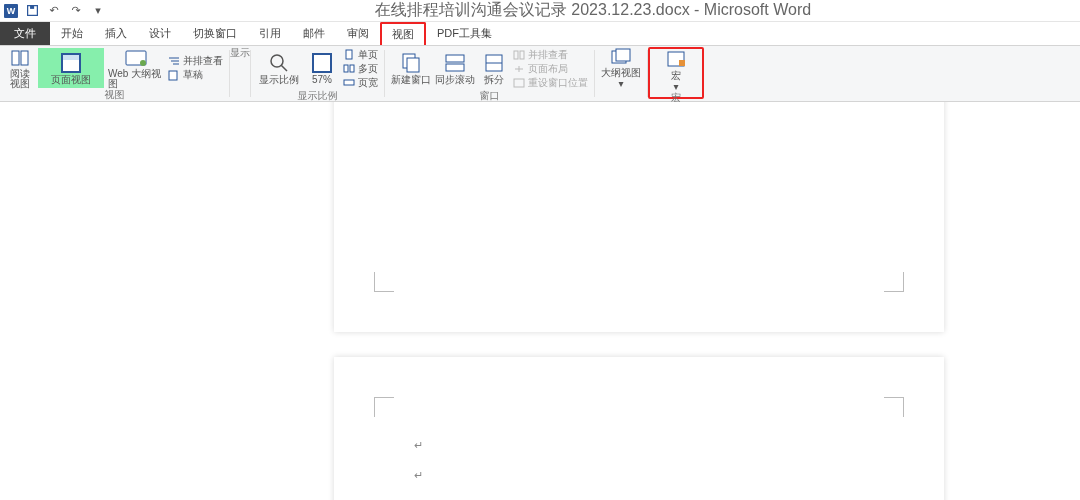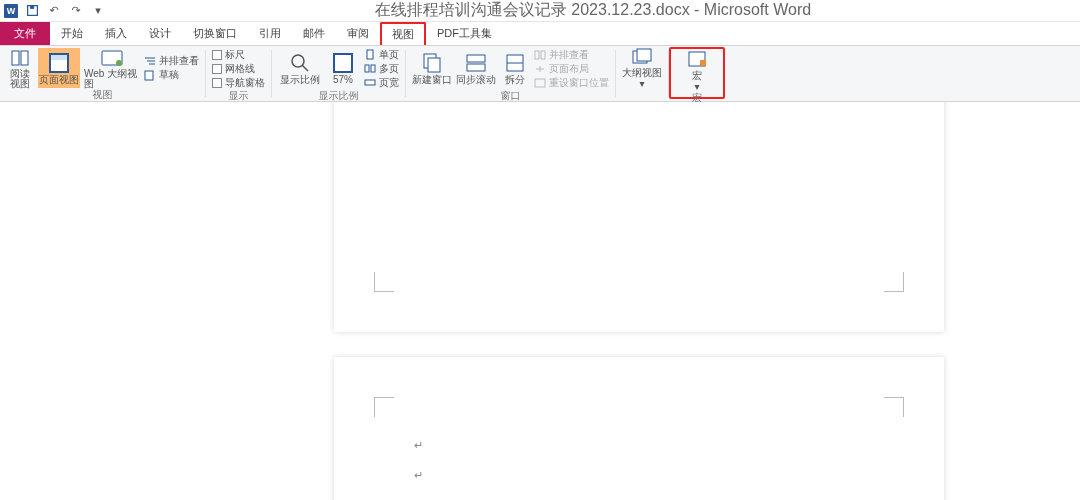--- a/index.html
+++ b/index.html
@@ -8,21 +8,21 @@
   
   .titlebar { height: 22px; background: #fff; display: flex; align-items: center; border-bottom: 1px solid #e5e5e5; }
   .qat { display: flex; align-items: center; gap: 6px; padding-left: 4px; }
   .app-icon { width: 14px; height: 14px; background: #2b579a; color: #fff; display:flex; align-items:center; justify-content:center; font-size:9px; font-weight:bold; border-radius:1px;}
   .qat-btn { width:16px; height:16px; display:flex; align-items:center; justify-content:center; color:#555; cursor:pointer;}
   .title-text { flex:1; text-align:center; color:#666; font-size:16px; }
 
   
   .tabs { height: 24px; background: #fff; display:flex; align-items:stretch; border-bottom:1px solid #d4d4d4;}
   .tab { padding: 0 11px; display:flex; align-items:center; font-size:11px; color:#444; cursor:pointer; position:relative;}
-  .tab.file { background:#be185d; color:#fff; padding:0 14px;}
+  .tab.file { background:#404040; color:#fff; padding:0 14px;}
   .tab.active-hl { border:2px solid #e22; border-bottom:none; border-radius:2px 2px 0 0; padding:0 10px;}
 
   
   .ribbon { height: 56px; background:#f5f6f7; border-bottom:1px solid #d4d4d4; display:flex; align-items:stretch;}
   .group { display:flex; flex-direction:column; align-items:center; }
   .group-content { flex:1; display:flex; align-items:center; padding:2px 6px 0 6px; gap:4px;}
   .group-label { height:14px; font-size:10px; color:#777; text-align:center; }
   .sep { width:1px; background:#e0e0e0; margin:4px 0;}
   .big-btn { display:flex; flex-direction:column; align-items:center; justify-content:center; width:40px; height:40px; cursor:pointer; gap:1px;}
   .big-btn .ic { width:22px; height:22px; display:flex; align-items:center; justify-content:center;}
@@ -86,21 +86,21 @@
       <div class="big-btn" style="width:28px">
         <div class="ic">
             <svg width="20" height="20">
               <rect x="2" y="3" width="7" height="14" fill="#fff" stroke="#2b579a"></rect>
               <rect x="11" y="3" width="7" height="14" fill="#fff" stroke="#2b579a"></rect>
             </svg>
           </div>
         <span class="lbl" style="white-space:pre">阅读
 视图</span>
       </div>
-      <div class="big-btn" style="background:#fdba74;width:42px">
+      <div class="big-btn" style="background:#86efac;width:66px">
         <div class="ic">
             <div class="page-icon blue"></div>
           </div>
         <span class="lbl">页面视图</span>
       </div>
       <div class="big-btn" style="width:56px">
         <div class="ic">
             <svg width="22" height="20">
               <rect x="1" y="3" width="20" height="14" rx="1" fill="#fff" stroke="#2b579a"></rect>
               <circle cx="18" cy="15" r="3" fill="#6aa84f"></circle>
@@ -124,36 +124,20 @@
             <span>草稿</span>
           </div>
       </div>
     </div>
     <div class="group-label">视图</div>
   </div>
 
   <div class="sep"></div>
 
   <div class="group">
-    <div class="group-content">
-      <div class="col">
-        <div class="small-row">
-            <div class="chk"></div>
-            <span>标尺</span>
-          </div>
-        <div class="small-row">
-            <div class="chk"></div>
-            <span>网格线</span>
-          </div>
-        <div class="small-row">
-            <div class="chk"></div>
-            <span>导航窗格</span>
-          </div>
-      </div>
-    </div>
     <div class="group-label">显示</div>
   </div>
 
   <div class="sep"></div>
 
   <div class="group">
     <div class="group-content">
       <div class="big-btn" style="width:44px">
         <div class="ic">
             <svg width="22" height="22">

